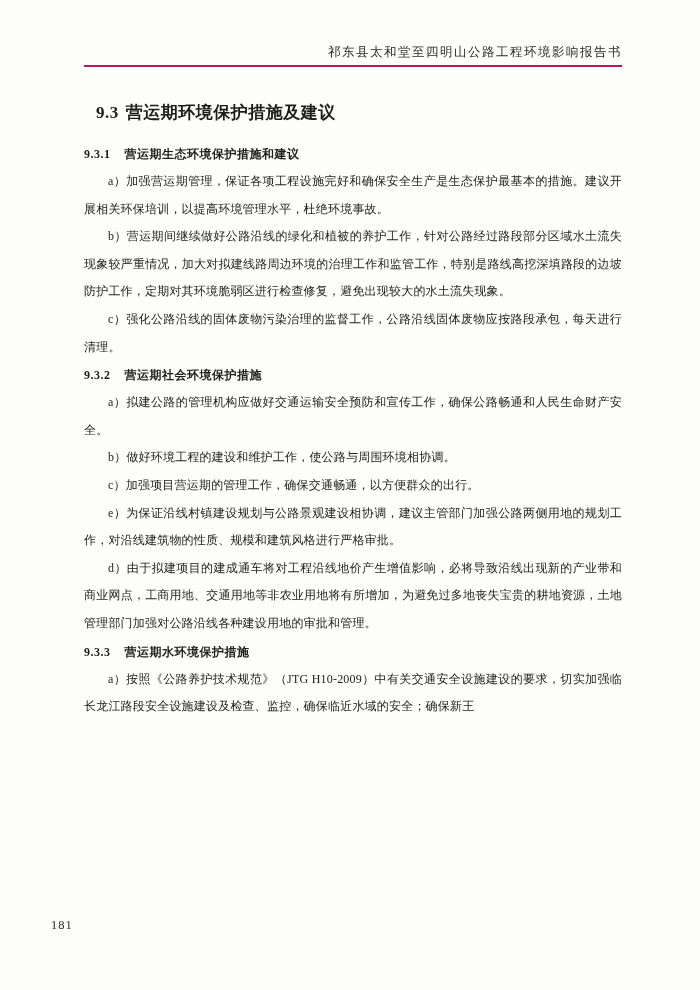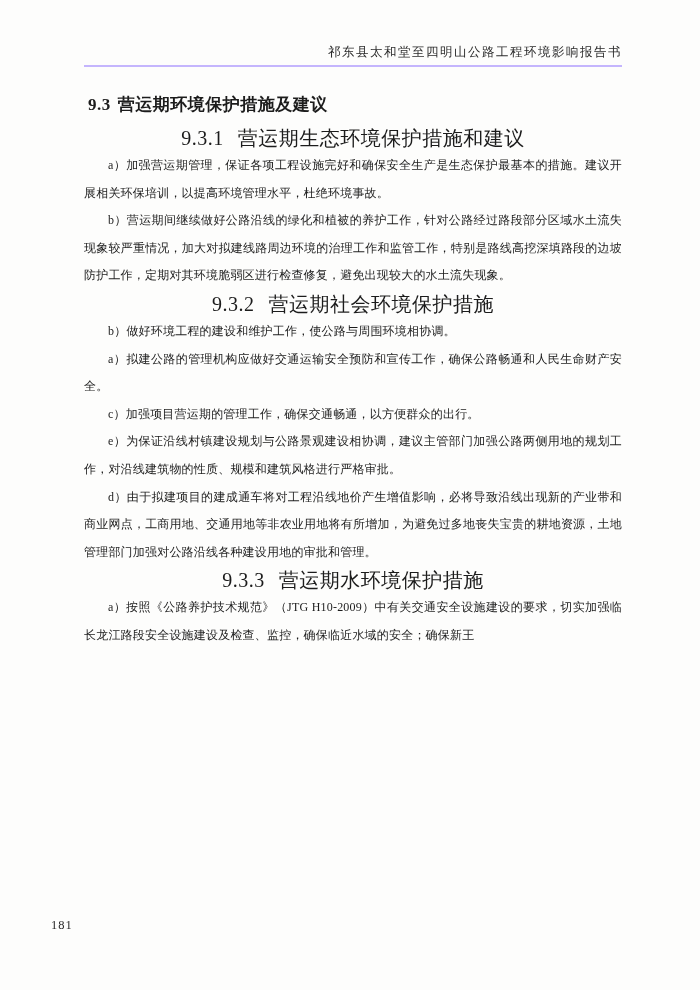--- a/index.html
+++ b/index.html
@@ -15,50 +15,49 @@
     color: #1c1c1c;
     font-family: "Liberation Serif", "DejaVu Serif", serif;
     overflow: hidden;
   }
   .page-header {
     position: absolute;
     top: 0;
     left: 84px;
     right: 78px;
     padding-top: 42px;
-    border-bottom: 2px solid #c4b5fd;
+    border-bottom: 2px solid #be185d;
   }
   .header-title {
     text-align: right;
     font-size: 12.5px;
     line-height: 20px;
     padding-bottom: 3px;
     color: #2b2b2b;
     letter-spacing: 1.5px;
   }
   .content {
     position: absolute;
     top: 86px;
     left: 84px;
     right: 78px;
   }
   h1.sec {
     font-size: 17px;
     font-weight: 700;
     line-height: 30px;
-    margin: 4px;
+    margin: 12px;
     letter-spacing: 0.5px;
   }
   h2.subsec {
-    font-size: 20px;
-    font-weight: 400;
+    font-size: 12px;
+    font-weight: 700;
     line-height: 28px;
     margin: 0;
     letter-spacing: 0.5px;
-    text-align: center;
   }
   h1.sec .sec-num    { margin-right: 7px;  font-weight: 700; }
   h2.subsec .sec-num { margin-right: 14px; }
   p.body {
     font-size: 12px;
     line-height: 27.6px;
     margin: 0;
     text-align: justify;
     text-indent: 2em;
     letter-spacing: 0.2px;
@@ -89,27 +88,28 @@
     <h1 class="sec">
       <span class="sec-num">9.3</span><span>营运期环境保护措施及建议</span>
     </h1>
 
     <h2 class="subsec">
       <span class="sec-num">9.3.1</span><span>营运期生态环境保护措施和建议</span>
     </h2>
 
     <p class="body">a）加强营运期管理，保证各项工程设施完好和确保安全生产是生态保护最基本的措施。建议开展相关环保培训，以提高环境管理水平，杜绝环境事故。</p>
     <p class="body">b）营运期间继续做好公路沿线的绿化和植被的养护工作，针对公路经过路段部分区域水土流失现象较严重情况，加大对拟建线路周边环境的治理工作和监管工作，特别是路线高挖深填路段的边坡防护工作，定期对其环境脆弱区进行检查修复，避免出现较大的水土流失现象。</p>
+    <p class="body">c）强化公路沿线的固体废物污染治理的监督工作，公路沿线固体废物应按路段承包，每天进行清理。</p>
 
     <h2 class="subsec">
       <span class="sec-num">9.3.2</span><span>营运期社会环境保护措施</span>
     </h2>
 
+    <p class="body">a）拟建公路的管理机构应做好交通运输安全预防和宣传工作，确保公路畅通和人民生命财产安全。</p>
     <p class="body">b）做好环境工程的建设和维护工作，使公路与周围环境相协调。</p>
-    <p class="body">a）拟建公路的管理机构应做好交通运输安全预防和宣传工作，确保公路畅通和人民生命财产安全。</p>
     <p class="body">c）加强项目营运期的管理工作，确保交通畅通，以方便群众的出行。</p>
     <p class="body">e）为保证沿线村镇建设规划与公路景观建设相协调，建议主管部门加强公路两侧用地的规划工作，对沿线建筑物的性质、规模和建筑风格进行严格审批。</p>
     <p class="body">d）由于拟建项目的建成通车将对工程沿线地价产生增值影响，必将导致沿线出现新的产业带和商业网点，工商用地、交通用地等非农业用地将有所增加，为避免过多地丧失宝贵的耕地资源，土地管理部门加强对公路沿线各种建设用地的审批和管理。</p>
 
     <h2 class="subsec">
       <span class="sec-num">9.3.3</span><span>营运期水环境保护措施</span>
     </h2>
 
     <p class="body">a）按照《公路养护技术规范》（JTG H10-2009）中有关交通安全设施建设的要求，切实加强临长龙江路段安全设施建设及检查、监控，确保临近水域的安全；确保新王</p>
 

